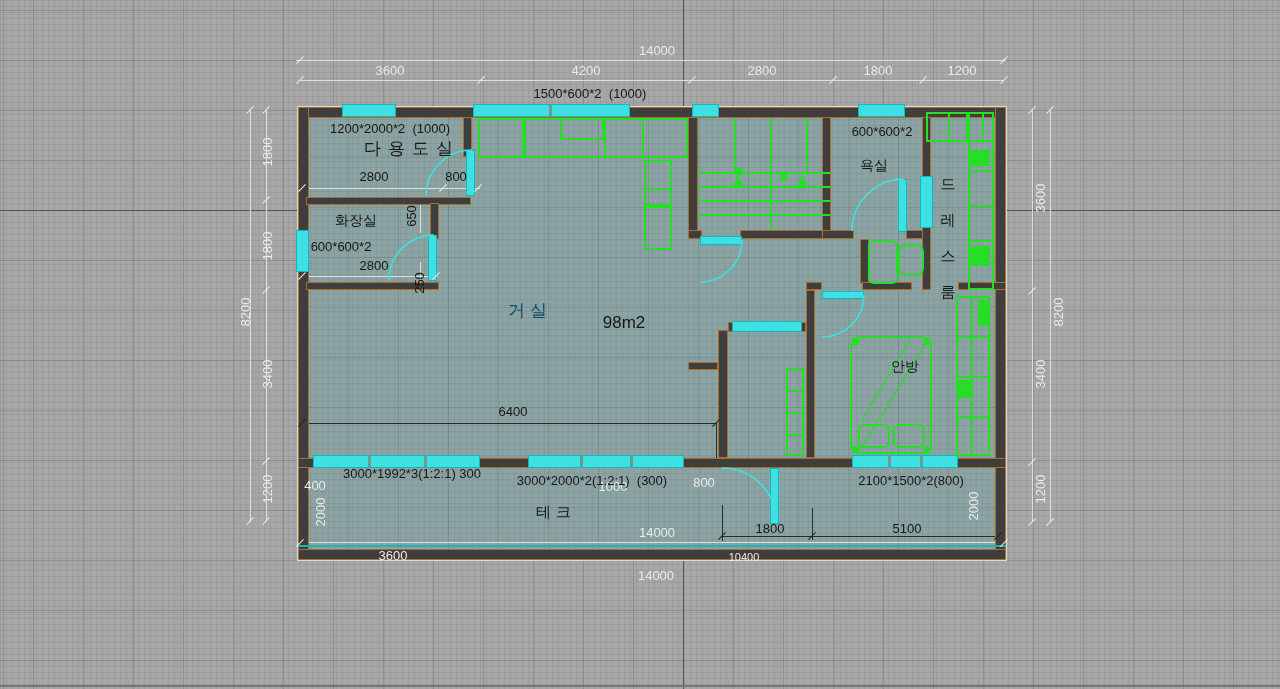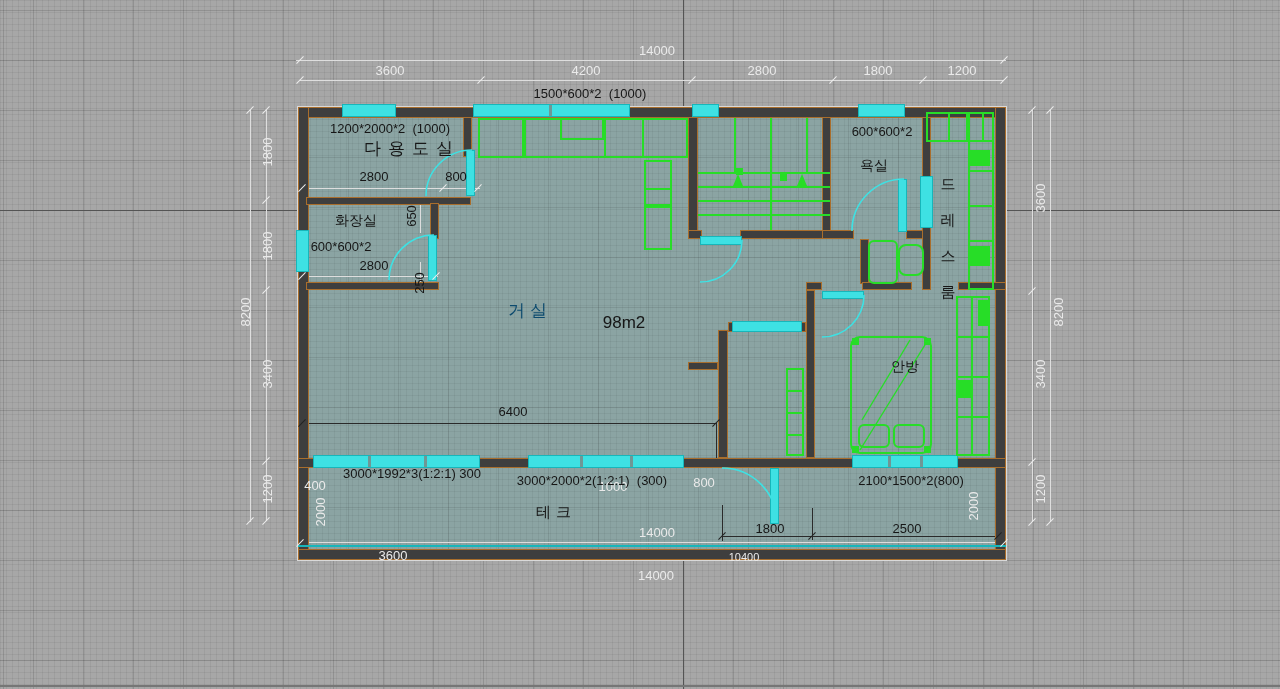--- a/index.html
+++ b/index.html
@@ -262,20 +262,20 @@
       <span class="lbl" style="left: 905px; top: 366px; color: rgb(22, 22, 22); font-size: 14px;">안방</span>
       <span class="lbl" style="left: 412px; top: 474px; color: rgb(22, 22, 22); font-size: 13px;">3000*1992*3(1:2:1) 300</span>
       <span class="lbl" style="left: 315px; top: 486px; color: rgb(234, 234, 234); font-size: 13px;">400</span>
       <span class="lbl rot" style="left: 321px; top: 512px; color: rgb(234, 234, 234); font-size: 13px;">2000</span>
       <span class="lbl" style="left: 613px; top: 487px; color: rgb(234, 234, 234); font-size: 13px;">1000</span>
       <span class="lbl" style="left: 592px; top: 481px; color: rgb(22, 22, 22); font-size: 13px;">3000*2000*2(1:2:1)  (300)</span>
       <span class="lbl" style="left: 704px; top: 483px; color: rgb(234, 234, 234); font-size: 13px;">800</span>
       <span class="lbl" style="left: 911px; top: 481px; color: rgb(22, 22, 22); font-size: 13px;">2100*1500*2(800)</span>
       <span class="lbl" style="left: 556px; top: 512px; color: rgb(22, 22, 22); font-size: 15px; letter-spacing: 5px;">테크</span>
       <span class="lbl" style="left: 770px; top: 529px; color: rgb(22, 22, 22); font-size: 13px;">1800</span>
-      <span class="lbl" style="left: 907px; top: 529px; color: rgb(22, 22, 22); font-size: 13px;">2500</span>
+      <span class="lbl" style="left: 907px; top: 529px; color: rgb(22, 22, 22); font-size: 13px;">5100</span>
       <span class="lbl rot" style="left: 974px; top: 506px; color: rgb(234, 234, 234); font-size: 13px;">2000</span>
       <span class="lbl" style="left: 657px; top: 533px; color: rgb(234, 234, 234); font-size: 13px;">14000</span>
       <span class="lbl" style="left: 393px; top: 556px; color: rgb(234, 234, 234); font-size: 13px;">3600</span>
       <span class="lbl" style="left: 744px; top: 558px; color: rgb(234, 234, 234); font-size: 11px;">10400</span>
       <span class="lbl" style="left: 656px; top: 576px; color: rgb(234, 234, 234); font-size: 13px;">14000</span>
     </div>
 </div>
 
 </body></html>

